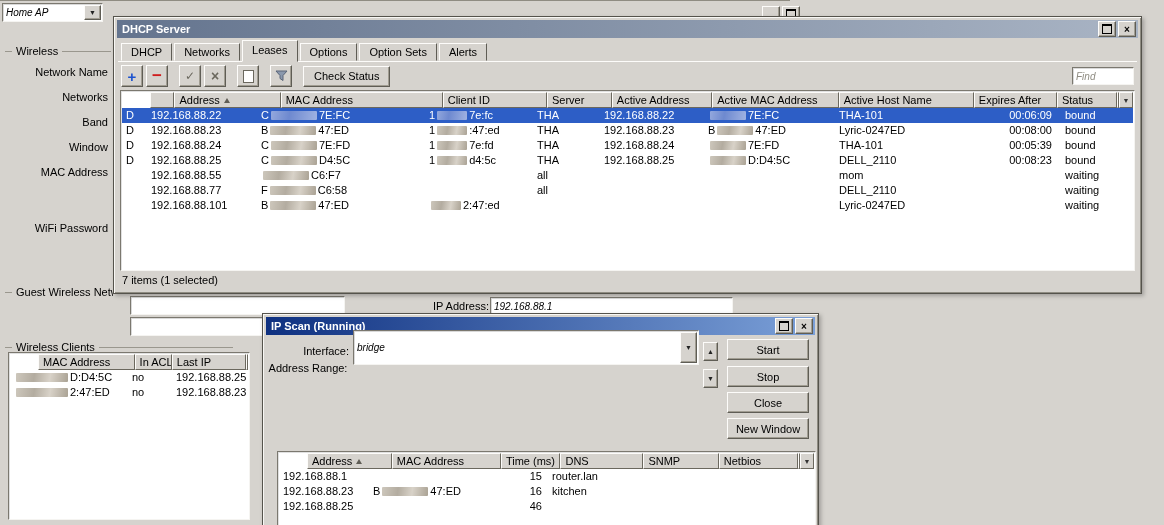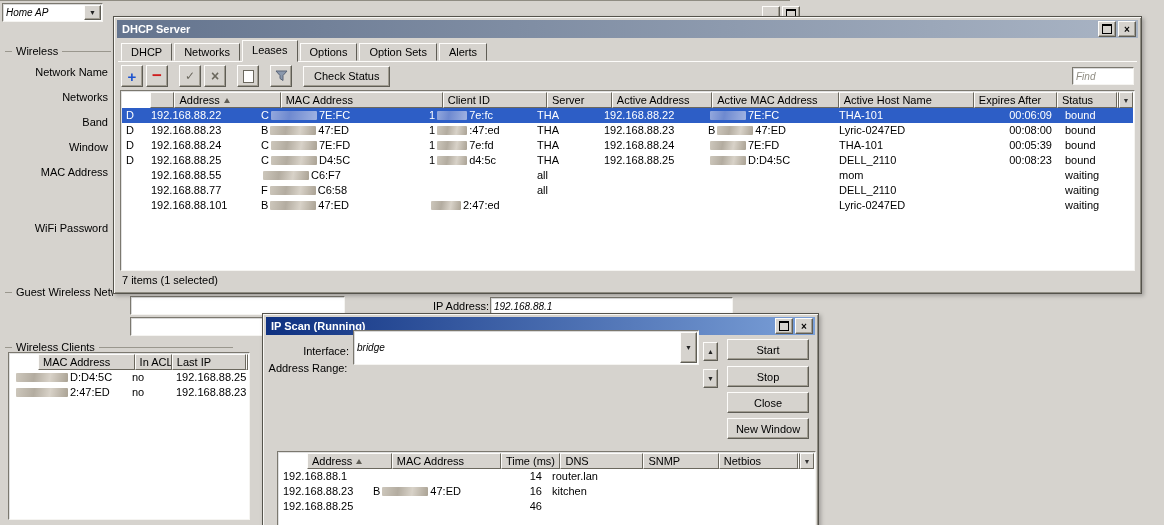--- a/index.html
+++ b/index.html
@@ -347,21 +347,21 @@
         <span class="hcell s-snmp">SNMP</span>
         <span class="hcell s-nb">Netbios</span>
         <span class="hfill"></span>
         <span class="colbtn">▼</span>
       </div>
       <div class="tbody">
 
           <div class="trow">
             <span class="cell s-addr">192.168.88.1</span>
             <span class="cell s-mac"><i class="pre"></i><i class="suf"></i></span>
-            <span class="cell s-time">14</span>
+            <span class="cell s-time">15</span>
             <span class="cell s-dns">router.lan</span>
             <span class="cell s-snmp"></span>
             <span class="cell s-nb"></span>
           </div>
 
           <div class="trow">
             <span class="cell s-addr">192.168.88.23</span>
             <span class="cell s-mac"><i class="pre">B</i><i class="redact w46"></i><i class="suf">47:ED</i></span>
             <span class="cell s-time">16</span>
             <span class="cell s-dns">kitchen</span>

